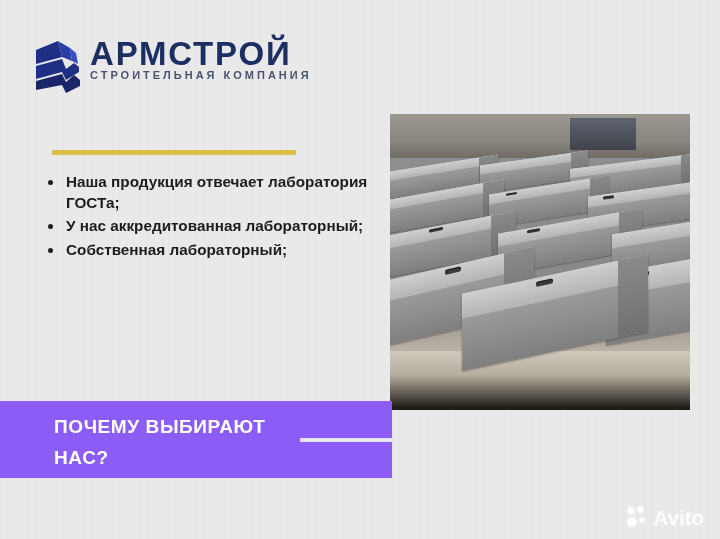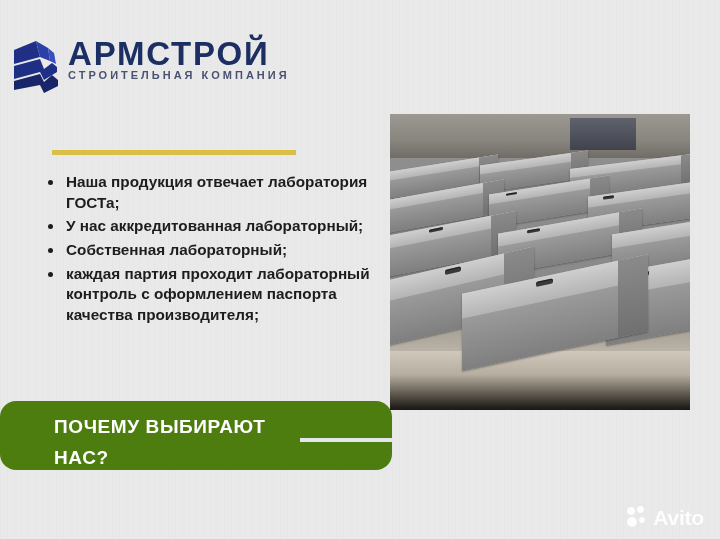--- a/index.html
+++ b/index.html
@@ -33,21 +33,21 @@
       rgba(0,0,0,0.012) 1px,
       rgba(255,255,255,0.02) 1px,
       rgba(255,255,255,0.02) 7px);
     pointer-events: none;
     z-index: 0;
   }
 
   
   .logo {
     position: absolute;
-    left: 10px;
+    left: 32px;
     top: 33px;
     display: flex;
     align-items: flex-start;
     z-index: 3;
   }
   .logo-mark {
     width: 50px;
     height: 58px;
     flex: 0 0 auto;
     margin-top: 3px;
@@ -116,24 +116,23 @@
     background: #1d1d1d;
     border-radius: 50%;
   }
 
   
   .banner {
     position: absolute;
     left: 0;
     top: 401px;
     width: 392px;
-    height: 69px;
-    background: #4d7c0f;
+    height: 77px;
+    background: #8b5cf6;
     z-index: 4;
-    border-radius: 16px;
   }
   .banner-title {
     position: absolute;
     left: 54px;
     top: 11px;
     width: 270px;
     color: #ffffff;
     font-size: 19px;
     font-weight: 700;
     letter-spacing: 0.6px;
@@ -290,21 +289,20 @@
       <div class="logo-sub">СТРОИТЕЛЬНАЯ КОМПАНИЯ</div>
     </div>
   </div>
 
   <div class="accent-rule"></div>
 
   <ul class="bullets">
     <li>Наша продукция отвечает лаборатория ГОСТа;</li>
     <li>У нас аккредитованная лабораторный;</li>
     <li>Собственная лабораторный;</li>
-    <li>каждая партия проходит лабораторный контроль с оформлением паспорта качества производителя;</li>
   </ul>
 
   <div class="photo">
     <div class="photo-scene">
       <div class="wall"></div>
 
       <div class="blk" style="left:-4%;top:17%;width:40%;height:9%;transform:skewY(-9deg);">
           <span class="top"></span>
           <span class="face"></span>
           <span class="end"></span>

